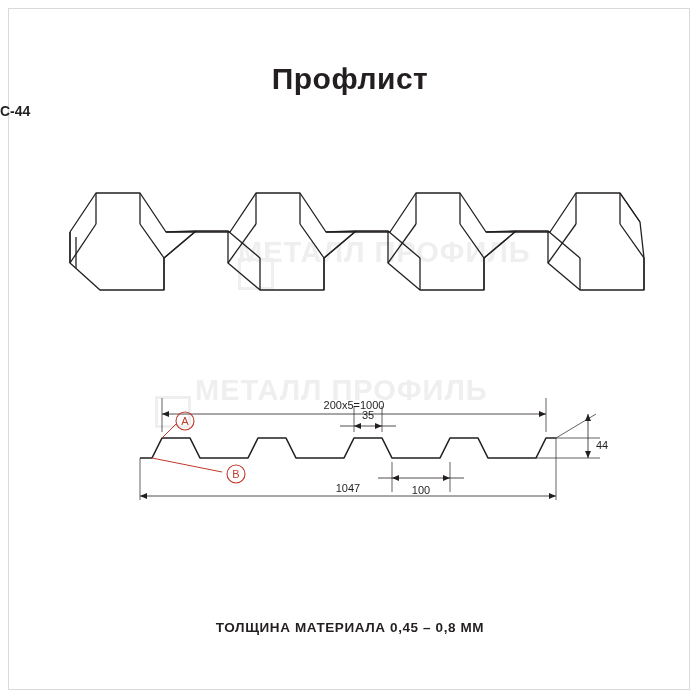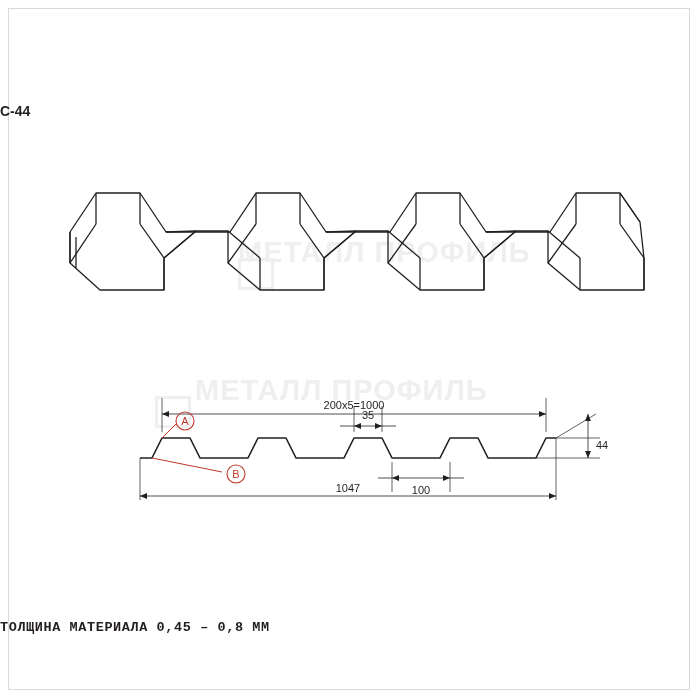--- a/index.html
+++ b/index.html
@@ -49,26 +49,25 @@
     width: 700px;
     font-size: 14px;
     font-weight: bold;
     color: #231f20;
   }
   .footer {
     position: absolute;
     top: 620px;
     left: 0;
     width: 700px;
-    text-align: left;
+    text-align: center;
     font-size: 13.5px;
     font-weight: bold;
     letter-spacing: 0.6px;
     color: #231f20;
-    font-family: Liberation Mono, monospace;
   }
   .svg-layer {
     position: absolute;
     left: 0;
     top: 0;
   }
   .wm {
     position: absolute;
     font-weight: bold;
     color: #efefef;
@@ -93,20 +92,21 @@
   .wm-mark.m1 { top: 258px; left: 238px; width: 30px; height: 26px; }
   .wm-mark.m2 { top: 396px; left: 155px; width: 30px; height: 26px; }
 </style>
 </head>
 <body>
 
 <div class="page">
 
   <div class="frame"></div>
 
+  <div class="title">Профлист</div>
   <div class="subtitle">С-44</div>
 
   <div class="wm wm1">МЕТАЛЛ ПРОФИЛЬ</div>
   <div class="wm-mark m1"></div>
   <div class="wm wm2">МЕТАЛЛ ПРОФИЛЬ</div>
   <div class="wm-mark m2"></div>
 
   <svg class="svg-layer" width="700" height="700" viewBox="0 0 700 700">
 
     <g fill="none" stroke="#231f20" stroke-width="1.3" stroke-linejoin="round">

